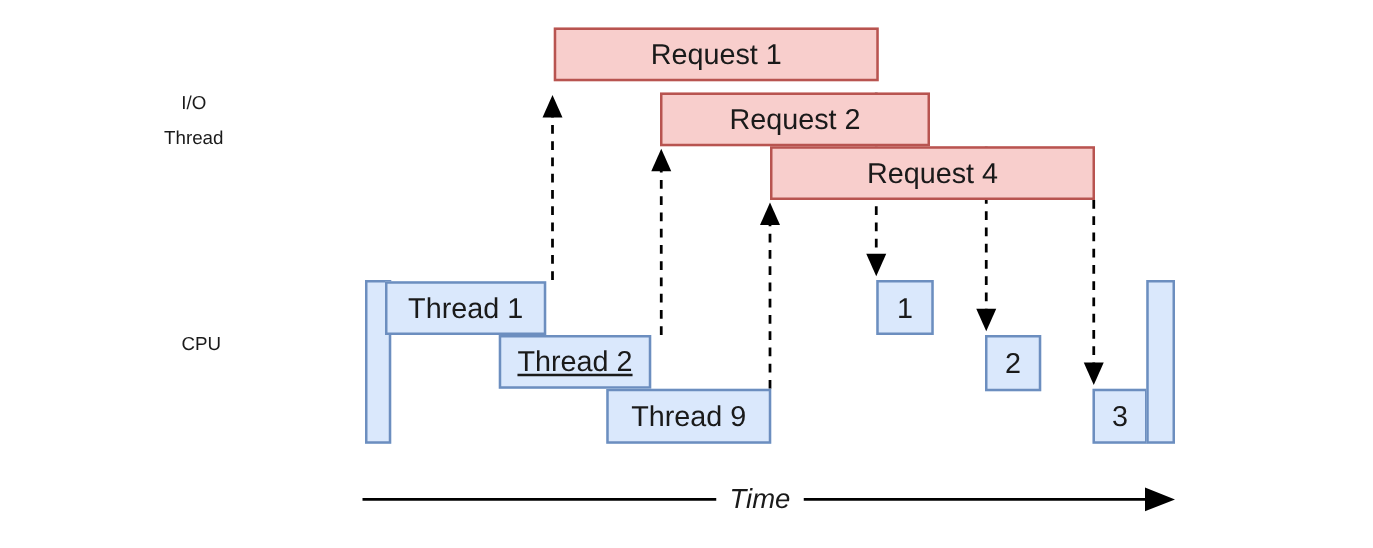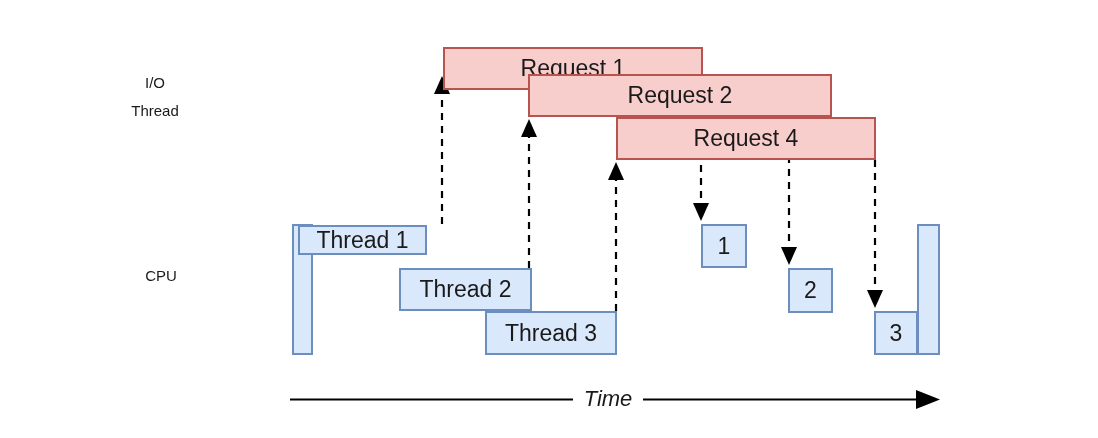--- a/index.html
+++ b/index.html
@@ -7,25 +7,25 @@
     position:relative;width:1098px;height:438px;background:#ffffff;
     font-family:"Liberation Sans",sans-serif;color:var(--text,#1a1a1a);
     overflow:hidden;
   }
   .bar{
     position:absolute;display:flex;align-items:center;justify-content:center;
     font-size:23px;box-sizing:border-box;z-index:2;line-height:1;
   }
   .request{background:var(--request-fill,#f8cecc);border:2px solid var(--request-stroke,#b85450);}
   .thread{background:var(--thread-fill,#dae8fc);border:2px solid var(--thread-stroke,#6c8ebf);}
-  .r1{left:443px;top:22px;width:260px;height:43px;margin-top:25px;}
-  .r2{left:528px;top:74px;width:304px;height:43px;}
+  .r1{left:443px;top:22px;width:260px;height:43px;}
+  .r2{left:528px;top:74px;width:216px;height:43px;}
   .r3{left:616px;top:117px;width:260px;height:43px;}
-  .t1{left:298px;top:225px;width:129px;height:30px;}
-  .t2{left:399px;top:268px;width:133px;height:43px;}
+  .t1{left:308px;top:225px;width:129px;height:43px;}
+  .t2{left:399px;top:268px;width:122px;height:43px;text-decoration:underline;}
   .t3{left:485px;top:311px;width:132px;height:44px;}
   .capL{left:292px;top:224px;width:21px;height:131px;}
   .capR{left:917px;top:224px;width:23px;height:131px;}
   .b1{left:701px;top:224px;width:46px;height:44px;}
   .b2{left:788px;top:268px;width:45px;height:45px;}
   .b3{left:874px;top:311px;width:44px;height:44px;}
   .lane{position:absolute;text-align:center;font-size:15px;line-height:28px;z-index:2;}
   .lane.io{left:55px;top:69px;width:200px;}
   .lane.cpu{left:55px;top:262px;width:212px;}
   svg.arrows{position:absolute;left:0;top:0;z-index:1;}
@@ -95,21 +95,21 @@
   </div>
 
   <div class="bar thread capL"></div>
   <div class="bar thread t1">
     <span>Thread 1</span>
   </div>
   <div class="bar thread t2">
     <span>Thread 2</span>
   </div>
   <div class="bar thread t3">
-    <span>Thread 3</span>
+    <span>Thread 9</span>
   </div>
   <div class="bar thread b1">
     <span>1</span>
   </div>
   <div class="bar thread b2">
     <span>2</span>
   </div>
   <div class="bar thread b3">
     <span>3</span>
   </div>

